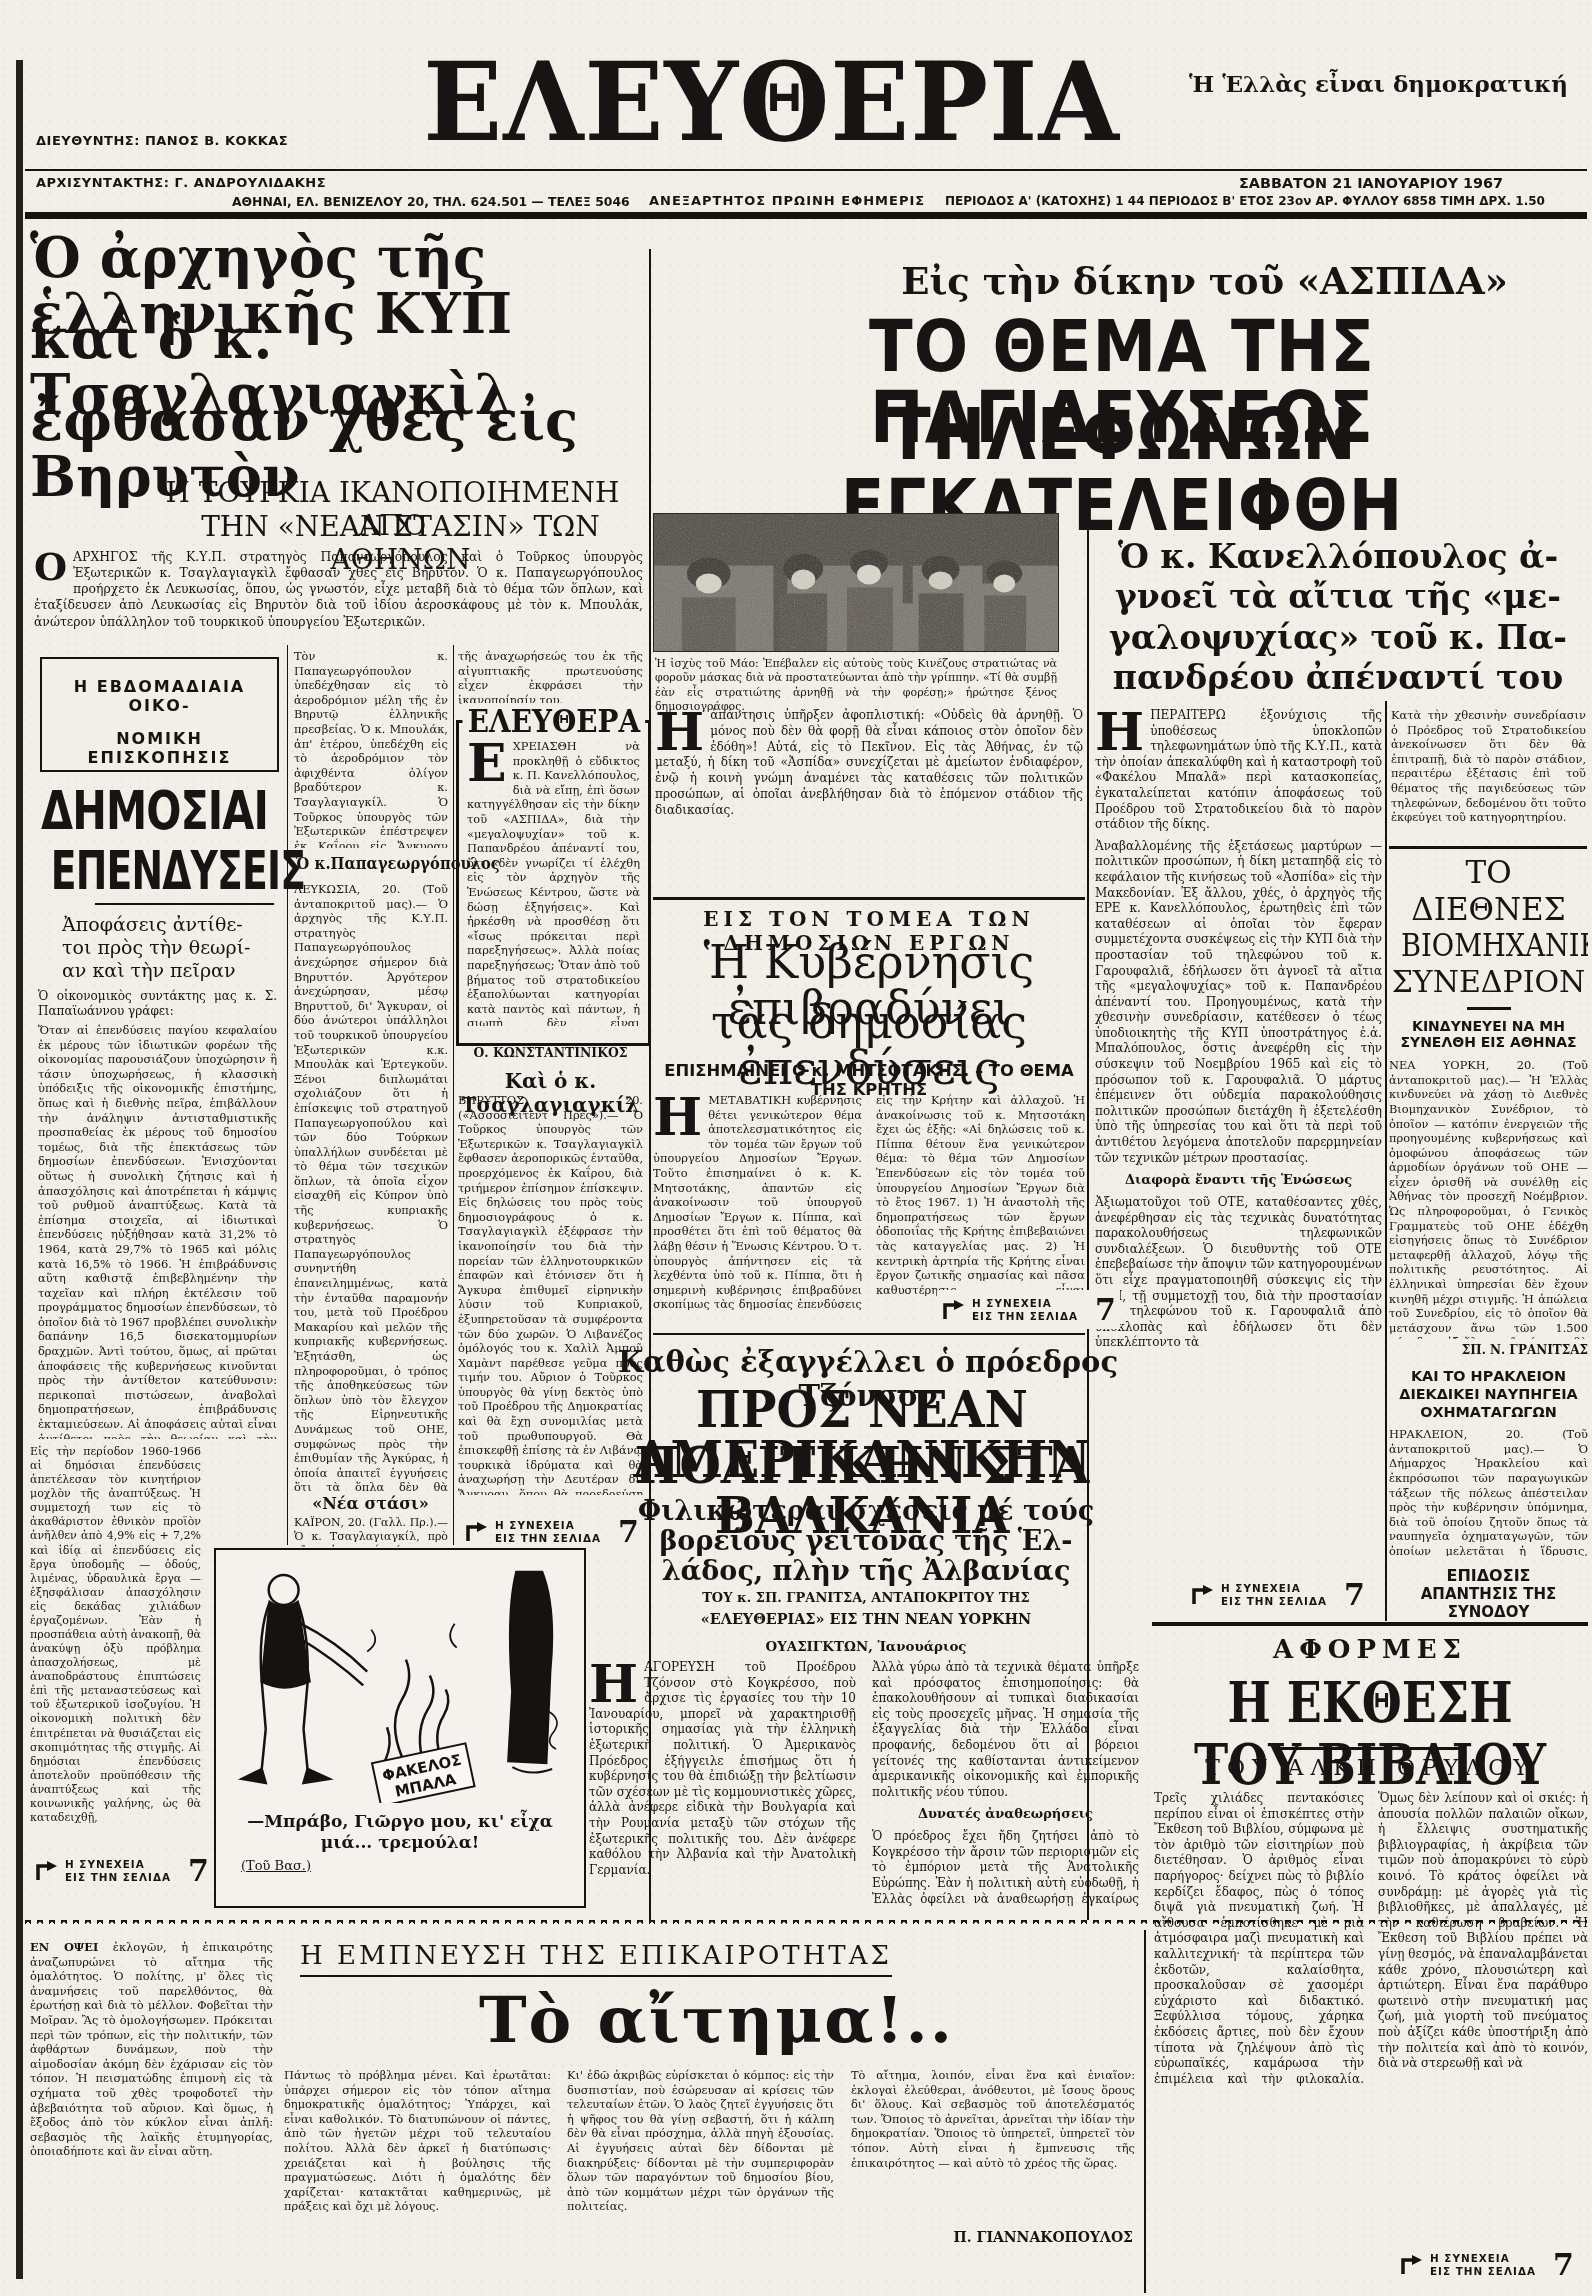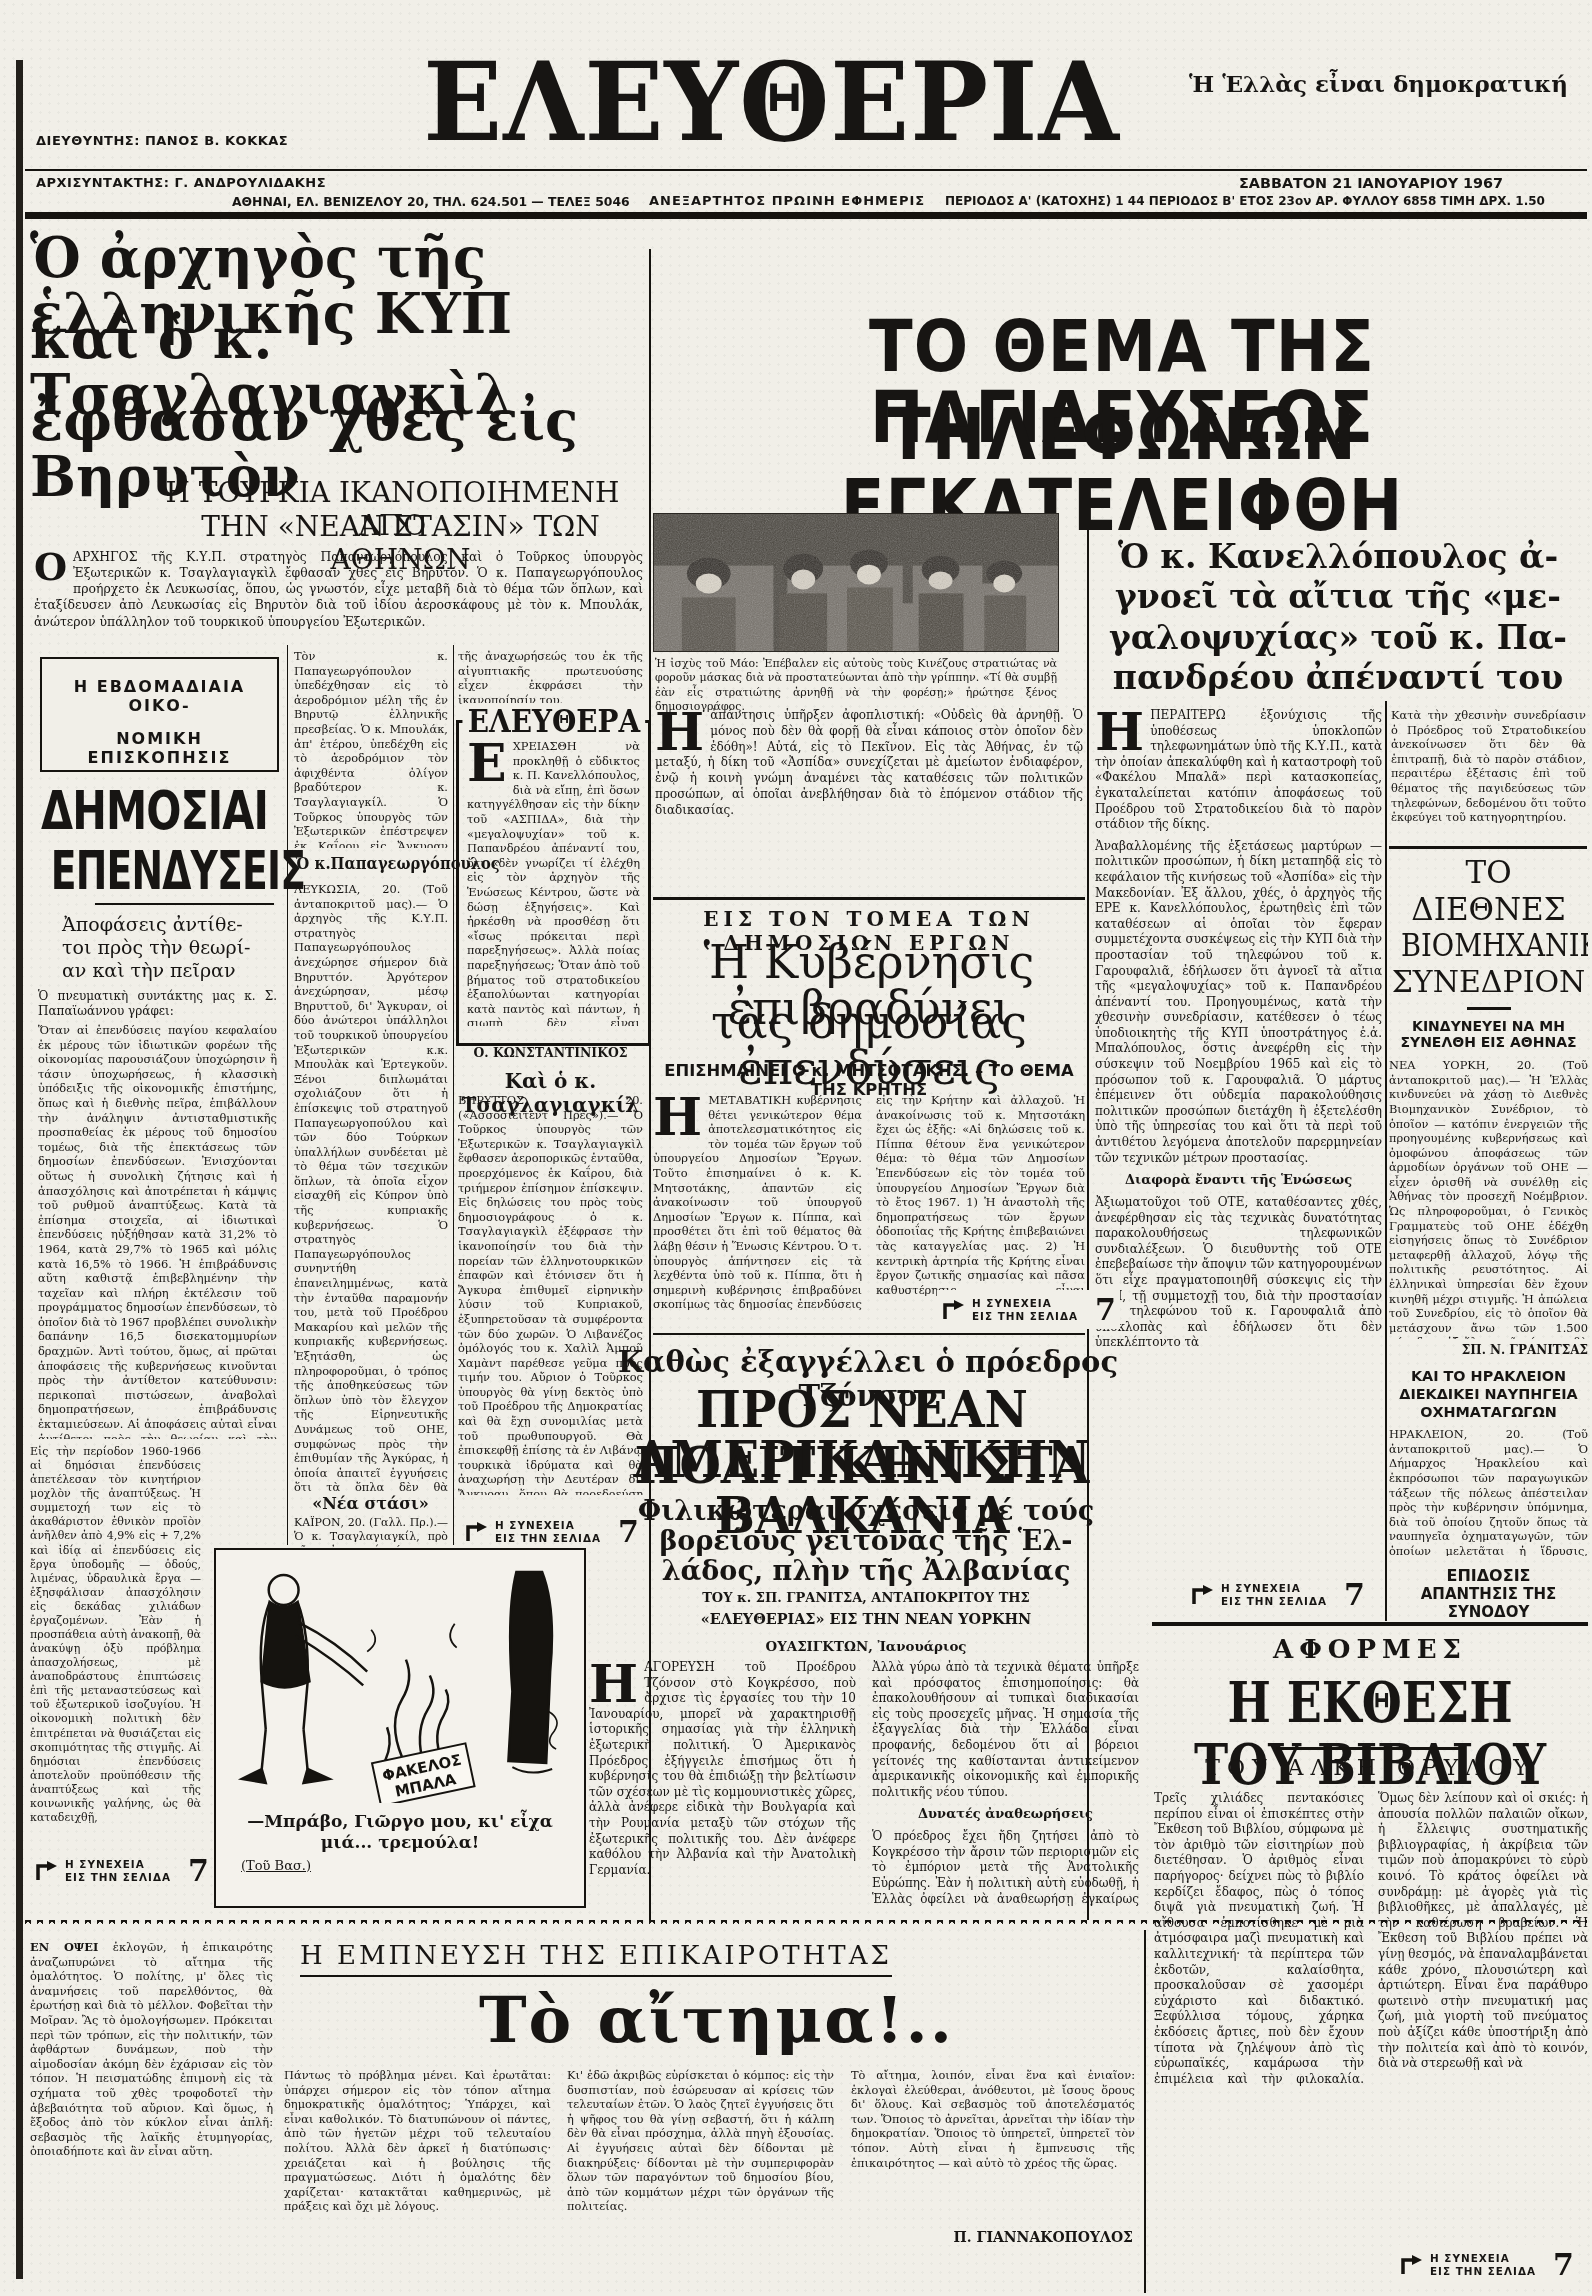--- a/index.html
+++ b/index.html
@@ -56,20 +56,21 @@
 
   <div class="abs b" style="left:30px;top:229px;width:622px;font-size:56px;line-height:1;transform:scaleX(.97);transform-origin:left;">Ὁ ἀρχηγὸς τῆς ἑλληνικῆς ΚΥΠ</div>
   <div class="abs b" style="left:30px;top:310px;width:622px;font-size:56px;line-height:1;transform:scaleX(.97);transform-origin:left;">καὶ ὁ κ. Τσαγλαγιαγκὶλ</div>
   <div class="abs b" style="left:30px;top:392px;width:622px;font-size:56px;line-height:1;transform:scaleX(.97);transform-origin:left;">ἔφθασαν χθὲς εἰς Βηρυτὸν</div>
   <div class="abs c" style="left:139px;top:476px;width:507px;font-size:28px;">Η ΤΟΥΡΚΙΑ ΙΚΑΝΟΠΟΙΗΜΕΝΗ ΑΠΟ</div>
   <div class="abs c" style="left:147px;top:510px;width:507px;font-size:28px;">ΤΗΝ «ΝΕΑΝ ΣΤΑΣΙΝ» ΤΩΝ ΑΘΗΝΩΝ</div>
   <div class="abs j clip" style="left:34px;top:549px;width:609px;height:94px;font-size:12.4px;line-height:1.3;">
     <span class="dcap">Ο</span><span> ΑΡΧΗΓΟΣ τῆς Κ.Υ.Π. στρατηγὸς Παπαγεωργόπουλος καὶ ὁ Τοῦρκος ὑπουργὸς Ἐξωτερικῶν κ. Τσαγλαγιαγκὶλ ἔφθασαν χθὲς εἰς Βηρυτόν. Ὁ κ. Παπαγεωργόπουλος προήρχετο ἐκ Λευκωσίας, ὅπου, ὡς γνωστόν, εἶχε μεταβῆ διὰ τὸ θέμα τῶν ὅπλων, καὶ ἐταξίδευσεν ἀπὸ Λευκωσίας εἰς Βηρυτὸν διὰ τοῦ ἰδίου ἀεροσκάφους μὲ τὸν κ. Μπουλάκ, ἀνώτερον ὑπάλληλον τοῦ τουρκικοῦ ὑπουργείου Ἐξωτερικῶν.</span>
   </div>
 
+  <div class="abs b c" style="left:856px;top:259px;width:697px;font-size:37px;">Εἰς τὴν δίκην τοῦ «ΑΣΠΙΔΑ»</div>
   <div class="abs b c sans" style="left:657px;top:318px;width:930px;font-size:64px;line-height:1;letter-spacing:1px;transform:scaleY(1.12);">ΤΟ ΘΕΜΑ ΤΗΣ ΠΑΓΙΔΕΥΣΕΩΣ</div>
   <div class="abs b c sans" style="left:657px;top:406px;width:930px;font-size:64px;line-height:1;letter-spacing:1px;transform:scaleY(1.12);">ΤΗΛΕΦΩΝΩΝ ΕΓΚΑΤΕΛΕΙΦΘΗ</div>
 
   <div class="abs" style="left:653px;top:513px;width:404px;height:137px;border:1px solid #2a2722;">
     <svg width="100%" height="100%" viewBox="0 0 406 138" preserveAspectRatio="none">
       <rect width="406" height="138" fill="#76716a"></rect>
       <g fill="#4a463f">
         <rect x="0" y="0" width="406" height="52"></rect>
         <rect x="120" y="0" width="14" height="138"></rect>
         <rect x="250" y="0" width="10" height="90"></rect>
@@ -145,21 +146,21 @@
   </div>
 
   <div class="abs boxed" style="left:40px;top:657px;width:235px;height:111px;">
     <div class="c sans b" style="font-size:16px;letter-spacing:2px;margin-top:18px;">Η ΕΒΔΟΜΑΔΙΑΙΑ ΟΙΚΟ-</div>
     <div class="c sans b" style="font-size:16px;letter-spacing:2px;margin-top:14px;">ΝΟΜΙΚΗ ΕΠΙΣΚΟΠΗΣΙΣ</div>
   </div>
   <div class="abs c sans b" style="left:28px;top:784px;width:253px;font-size:46px;transform:scale(.9,1.15);letter-spacing:-1px;">ΔΗΜΟΣΙΑΙ</div>
   <div class="abs c sans b" style="left:28px;top:844px;width:253px;font-size:46px;transform:scale(.82,1.15);letter-spacing:-1px;">ΕΠΕΝΔΥΣΕΙΣ</div>
   <div class="abs rule" style="left:95px;top:903px;width:179px;height:2px;"></div>
   <div class="abs" style="left:62px;top:913px;width:213px;font-size:19px;line-height:1.2;">Ἀποφάσεις ἀντίθε- τοι πρὸς τὴν θεωρί- αν καὶ τὴν πεῖραν</div>
-  <div class="abs j sm" style="left:38px;top:989px;width:239px;font-size:12px;">Ὁ πνευματικὴ συντάκτης μας κ. Σ. Παπαϊωάννου γράφει:</div>
+  <div class="abs j sm" style="left:38px;top:989px;width:239px;font-size:12px;">Ὁ οἰκονομικὸς συντάκτης μας κ. Σ. Παπαϊωάννου γράφει:</div>
   <div class="abs j sm clip" style="left:38px;top:1023px;width:239px;height:416px;">Ὅταν αἱ ἐπενδύσεις παγίου κεφαλαίου ἐκ μέρους τῶν ἰδιωτικῶν φορέων τῆς οἰκονομίας παρουσιάζουν ὑποχώρησιν ἢ τάσιν ὑποχωρήσεως, ἡ κλασσικὴ ὑπόδειξις τῆς οἰκονομικῆς ἐπιστήμης, ὅπως καὶ ἡ διεθνὴς πεῖρα, ἐπιβάλλουν τὴν ἀνάληψιν ἀντισταθμιστικῆς προσπαθείας ἐκ μέρους τοῦ δημοσίου τομέως, διὰ τῆς ἐπεκτάσεως τῶν δημοσίων ἐπενδύσεων. Ἐνισχύονται οὕτως ἡ συνολικὴ ζήτησις καὶ ἡ ἀπασχόλησις καὶ ἀποτρέπεται ἡ κάμψις τοῦ ρυθμοῦ ἀναπτύξεως. Κατὰ τὰ ἐπίσημα στοιχεῖα, αἱ ἰδιωτικαὶ ἐπενδύσεις ηὐξήθησαν κατὰ 31,2% τὸ 1964, κατὰ 29,7% τὸ 1965 καὶ μόλις κατὰ 16,5% τὸ 1966. Ἡ ἐπιβράδυνσις αὕτη καθιστᾷ ἐπιβεβλημένην τὴν ταχεῖαν καὶ πλήρη ἐκτέλεσιν τοῦ προγράμματος δημοσίων ἐπενδύσεων, τὸ ὁποῖον διὰ τὸ 1967 προβλέπει συνολικὴν δαπάνην 16,5 δισεκατομμυρίων δραχμῶν. Ἀντὶ τούτου, ὅμως, αἱ πρῶται ἀποφάσεις τῆς κυβερνήσεως κινοῦνται πρὸς τὴν ἀντίθετον κατεύθυνσιν: περικοπαὶ πιστώσεων, ἀναβολαὶ δημοπρατήσεων, ἐπιβράδυνσις ἐκταμιεύσεων. Αἱ ἀποφάσεις αὐταὶ εἶναι ἀντίθετοι πρὸς τὴν θεωρίαν καὶ τὴν πεῖραν καὶ δημιουργοῦν κινδύνους διὰ τὴν ὁμαλὴν πορείαν τῆς οἰκονομίας.</div>
   <div class="abs j sm clip" style="left:30px;top:1445px;width:171px;height:402px;font-size:11px;">Εἰς τὴν περίοδον 1960-1966 αἱ δημόσιαι ἐπενδύσεις ἀπετέλεσαν τὸν κινητήριον μοχλὸν τῆς ἀναπτύξεως. Ἡ συμμετοχή των εἰς τὸ ἀκαθάριστον ἐθνικὸν προϊὸν ἀνῆλθεν ἀπὸ 4,9% εἰς + 7,2% καὶ ἰδίᾳ αἱ ἐπενδύσεις εἰς ἔργα ὑποδομῆς — ὁδούς, λιμένας, ὑδραυλικὰ ἔργα — ἐξησφάλισαν ἀπασχόλησιν εἰς δεκάδας χιλιάδων ἐργαζομένων. Ἐὰν ἡ προσπάθεια αὐτὴ ἀνακοπῇ, θὰ ἀνακύψῃ ὀξὺ πρόβλημα ἀπασχολήσεως, μὲ ἀναποδράστους ἐπιπτώσεις ἐπὶ τῆς μεταναστεύσεως καὶ τοῦ ἐξωτερικοῦ ἰσοζυγίου. Ἡ οἰκονομικὴ πολιτικὴ δὲν ἐπιτρέπεται νὰ θυσιάζεται εἰς σκοπιμότητας τῆς στιγμῆς. Αἱ δημόσιαι ἐπενδύσεις ἀποτελοῦν προϋπόθεσιν τῆς ἀναπτύξεως καὶ τῆς κοινωνικῆς γαλήνης, ὡς θὰ καταδειχθῇ,</div>
   <div class="abs cont" style="left:34px;top:1853px;">
     <svg width="24" height="20" viewBox="0 0 24 20">
         <path d="M4 19 V5 H14" fill="none" stroke="#15130f" stroke-width="3.5"></path>
         <path d="M13 0 L23 5 L13 10 Z" fill="#15130f"></path>
       </svg>
     <span class="lines">
         <span style="display:block;">Η ΣΥΝΕΧΕΙΑ</span>
         <span style="display:block;">ΕΙΣ ΤΗΝ ΣΕΛΙΔΑ</span>

